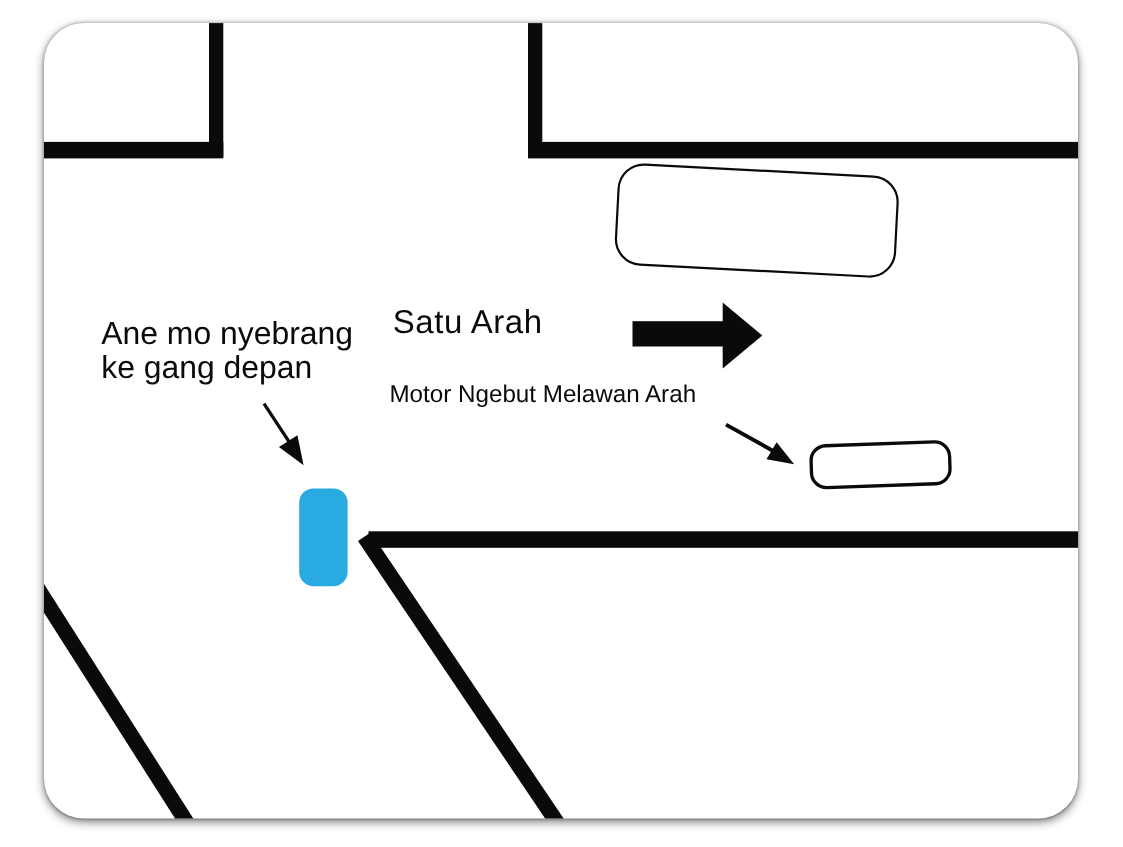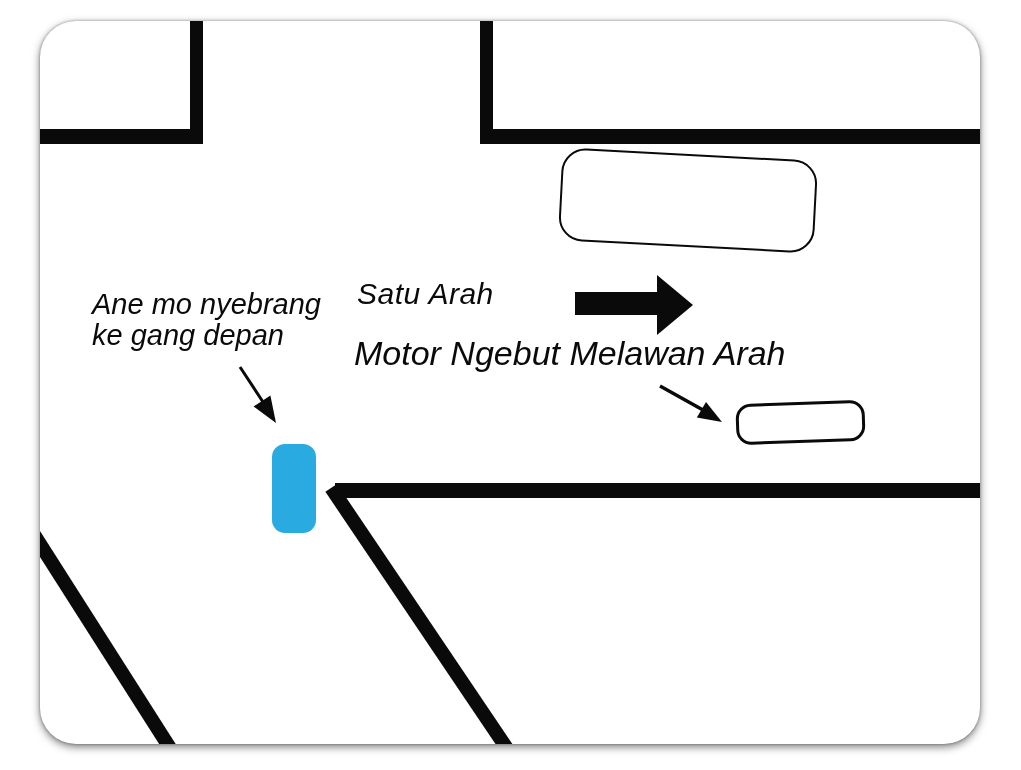--- a/index.html
+++ b/index.html
@@ -46,23 +46,23 @@
     transform: rotate(-2deg); background: transparent;
   }
 
   
   .person-marker {
     position: absolute; left: 232px; top: 423px;
     width: 44px; height: 89px; border-radius: 13px;
   }
 
   
-  .lbl { position: absolute; color: inherit; font-style: italic; }
+  .lbl { position: absolute; color: inherit; }
   .lbl-one-way { left: 317px; top: 256px; font-size: 30px; letter-spacing: .5px; }
-  .lbl-motor   { left: 314px; top: 313px; font-size: 34px; }
+  .lbl-motor   { left: 314px; top: 324px; font-size: 22px; }
   .lbl-person  { left: 52px;  top: 268px; font-size: 29px; line-height: 31px; white-space: pre-line; }
 
   
   .big-arrow { position: absolute; left: 535px; top: 254px; width: 120px; height: 62px; }
   .big-arrow .shaft {
     position: absolute; left: 0; top: 17px; width: 88px; height: 23px; background: currentColor;
   }
   .big-arrow .head {
     position: absolute; left: 82px; top: 0; width: 0; height: 0;
     border-top: 30px solid transparent; border-bottom: 30px solid transparent;

